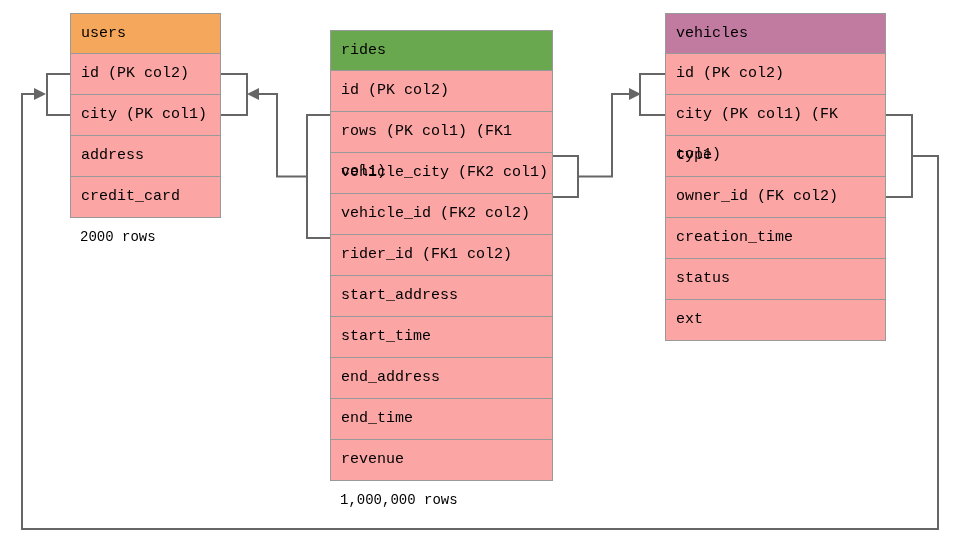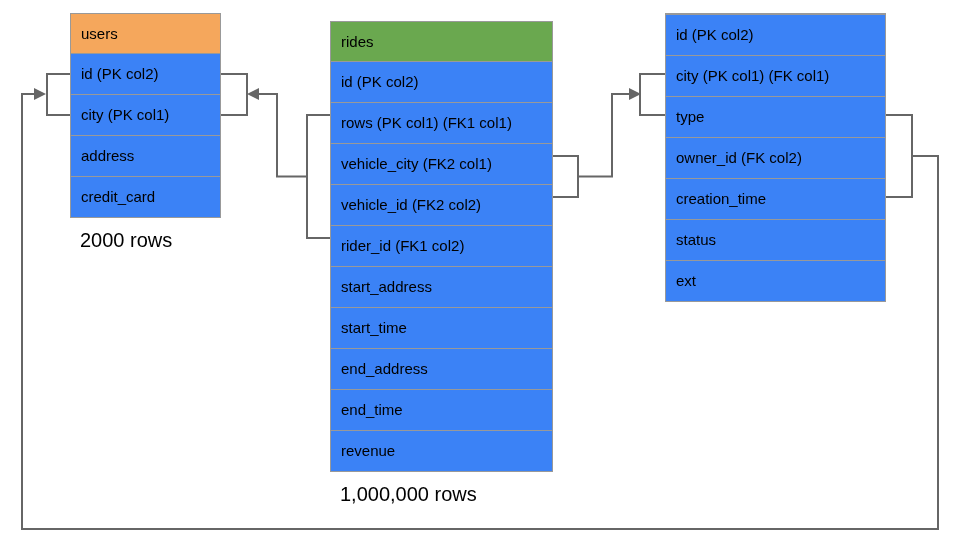--- a/index.html
+++ b/index.html
@@ -2,21 +2,21 @@
 <html><head>
 <meta charset="utf-8">
 <style>
   * { box-sizing: border-box; margin: 0; padding: 0; }
   html, body { background: #ffffff; }
   #canvas {
     position: relative;
     width: 960px;
     height: 540px;
     background: #ffffff;
-    font-family: Liberation Sans, sans-serif;
+    font-family: Liberation Mono, monospace;
     overflow: hidden;
   }
   #connectors {
     position: absolute;
     left: 0; top: 0;
     width: 960px; height: 540px;
   }
   .connector-path {
     fill: none;
     stroke: #666666;
@@ -39,30 +39,30 @@
     font-size: 15px;
     color: #000000;
   }
   .trow {
     height: 41px;
     line-height: 40px;
     padding-left: 10px;
     font-size: 15px;
     color: #000000;
     border-top: 1px solid #999999;
-    background: #3b82f6;
+    background: #fca5a5;
   }
   .rowcount {
     margin-top: 11px;
     padding-left: 10px;
-    font-size: 20px;
+    font-size: 14px;
     color: #000000;
   }
   #table-users    { left: 70px;  top: 13px; width: 151px; }
-  #table-rides    { left: 330px; top: 21px; width: 223px; }
+  #table-rides    { left: 330px; top: 30px; width: 223px; }
   #table-vehicles { left: 665px; top: 13px; width: 221px; }
 </style>
 </head>
 <body>
 
 <div id="canvas">
 
   <svg id="connectors" viewBox="0 0 960 540" xmlns="http://www.w3.org/2000/svg">
 
     <g>
@@ -110,20 +110,21 @@
       <div class="trow">start_time</div>
       <div class="trow">end_address</div>
       <div class="trow">end_time</div>
       <div class="trow">revenue</div>
     </div>
     <div class="rowcount">1,000,000 rows</div>
   </div>
 
   <div class="tbl" id="table-vehicles">
     <div class="tbox">
+      <div class="thead" style="background-color: rgb(194, 123, 160);">vehicles</div>
       <div class="trow">id (PK col2)</div>
       <div class="trow">city (PK col1) (FK col1)</div>
       <div class="trow">type</div>
       <div class="trow">owner_id (FK col2)</div>
       <div class="trow">creation_time</div>
       <div class="trow">status</div>
       <div class="trow">ext</div>
     </div>
   </div>
 

